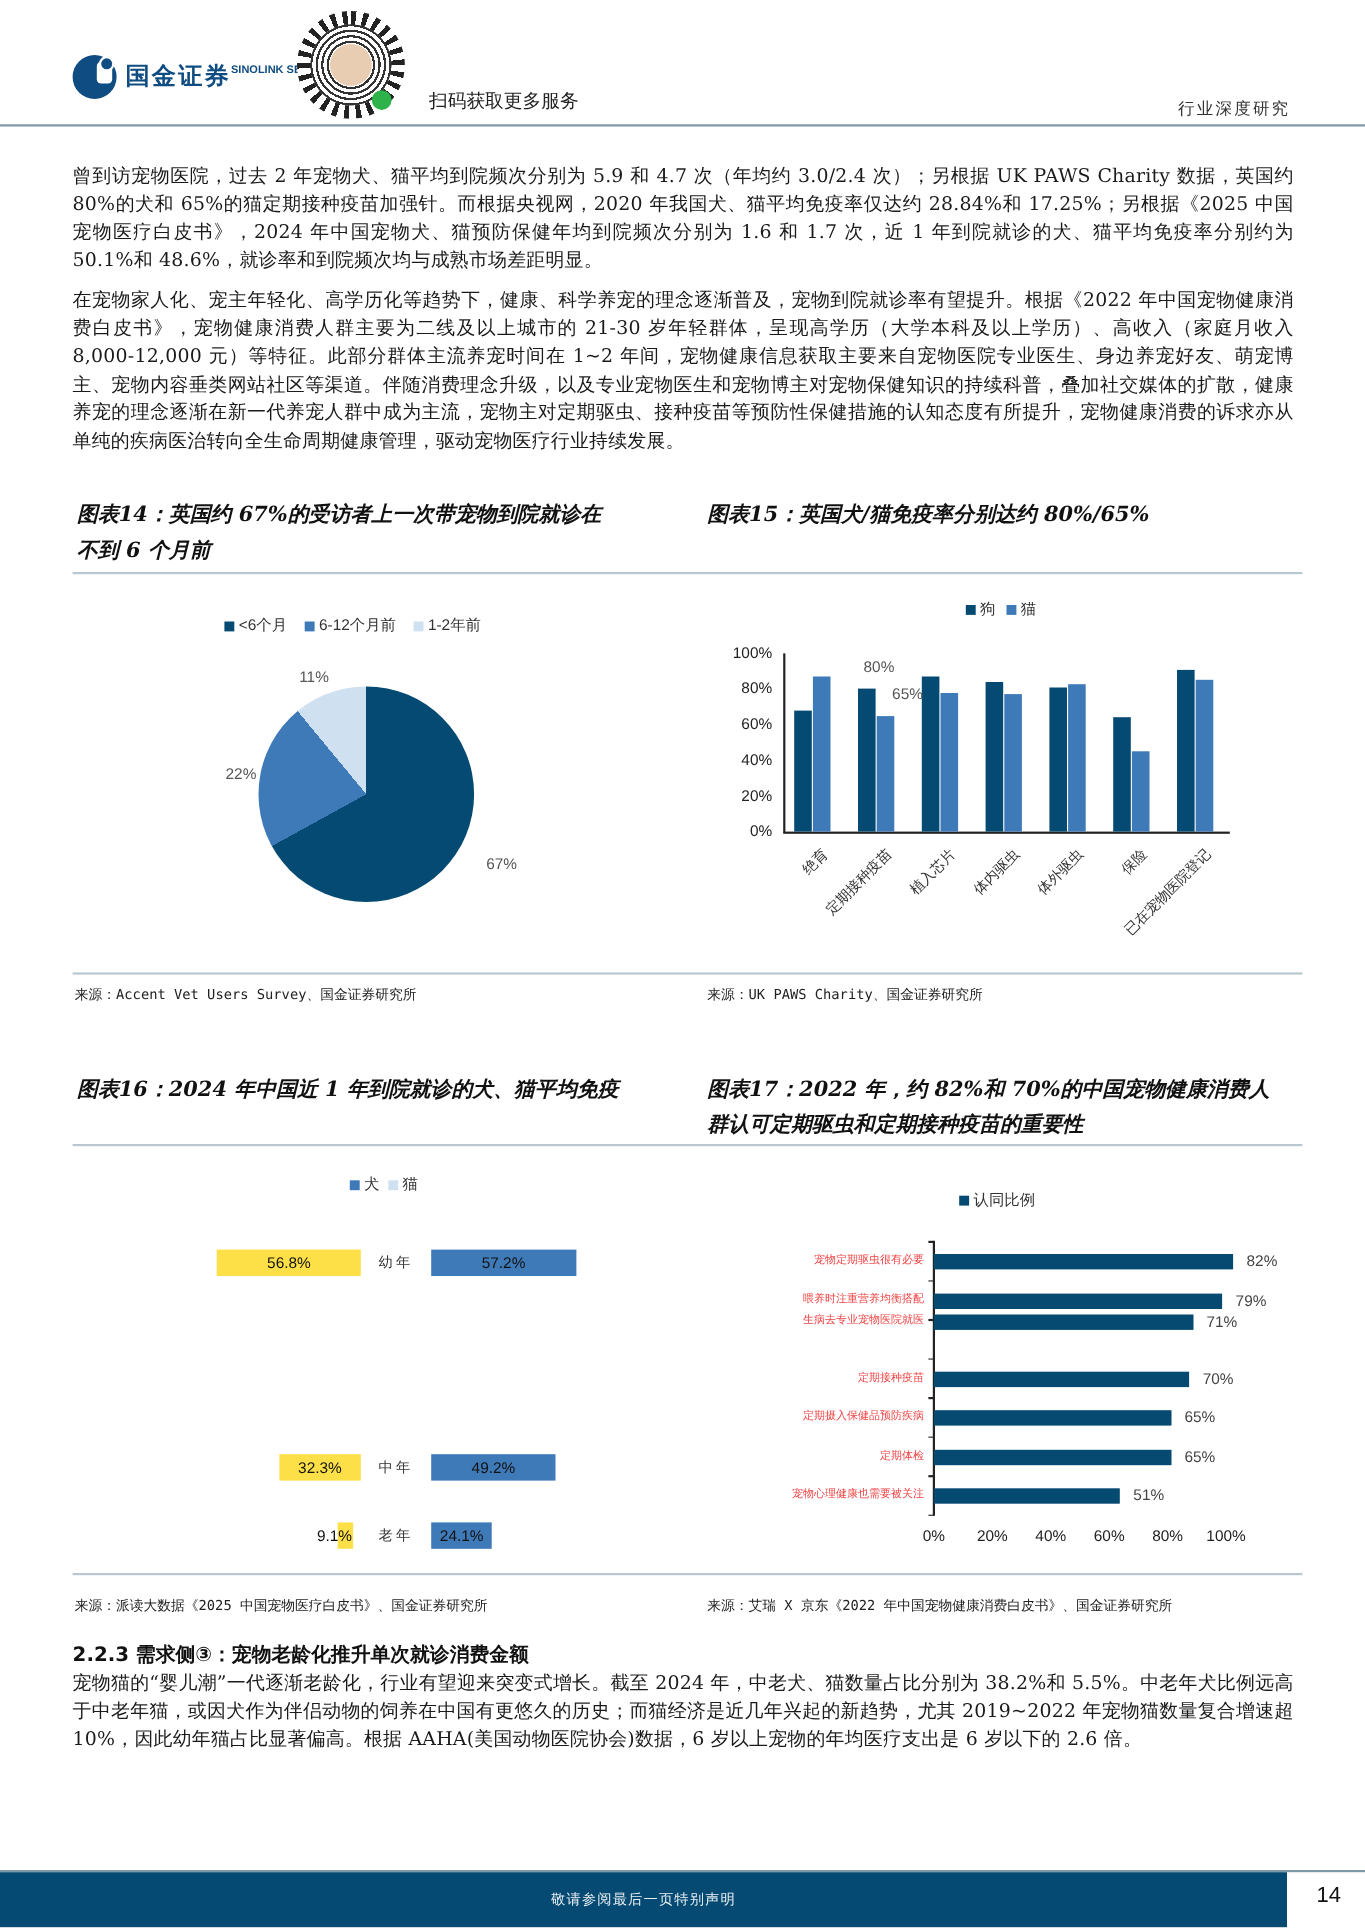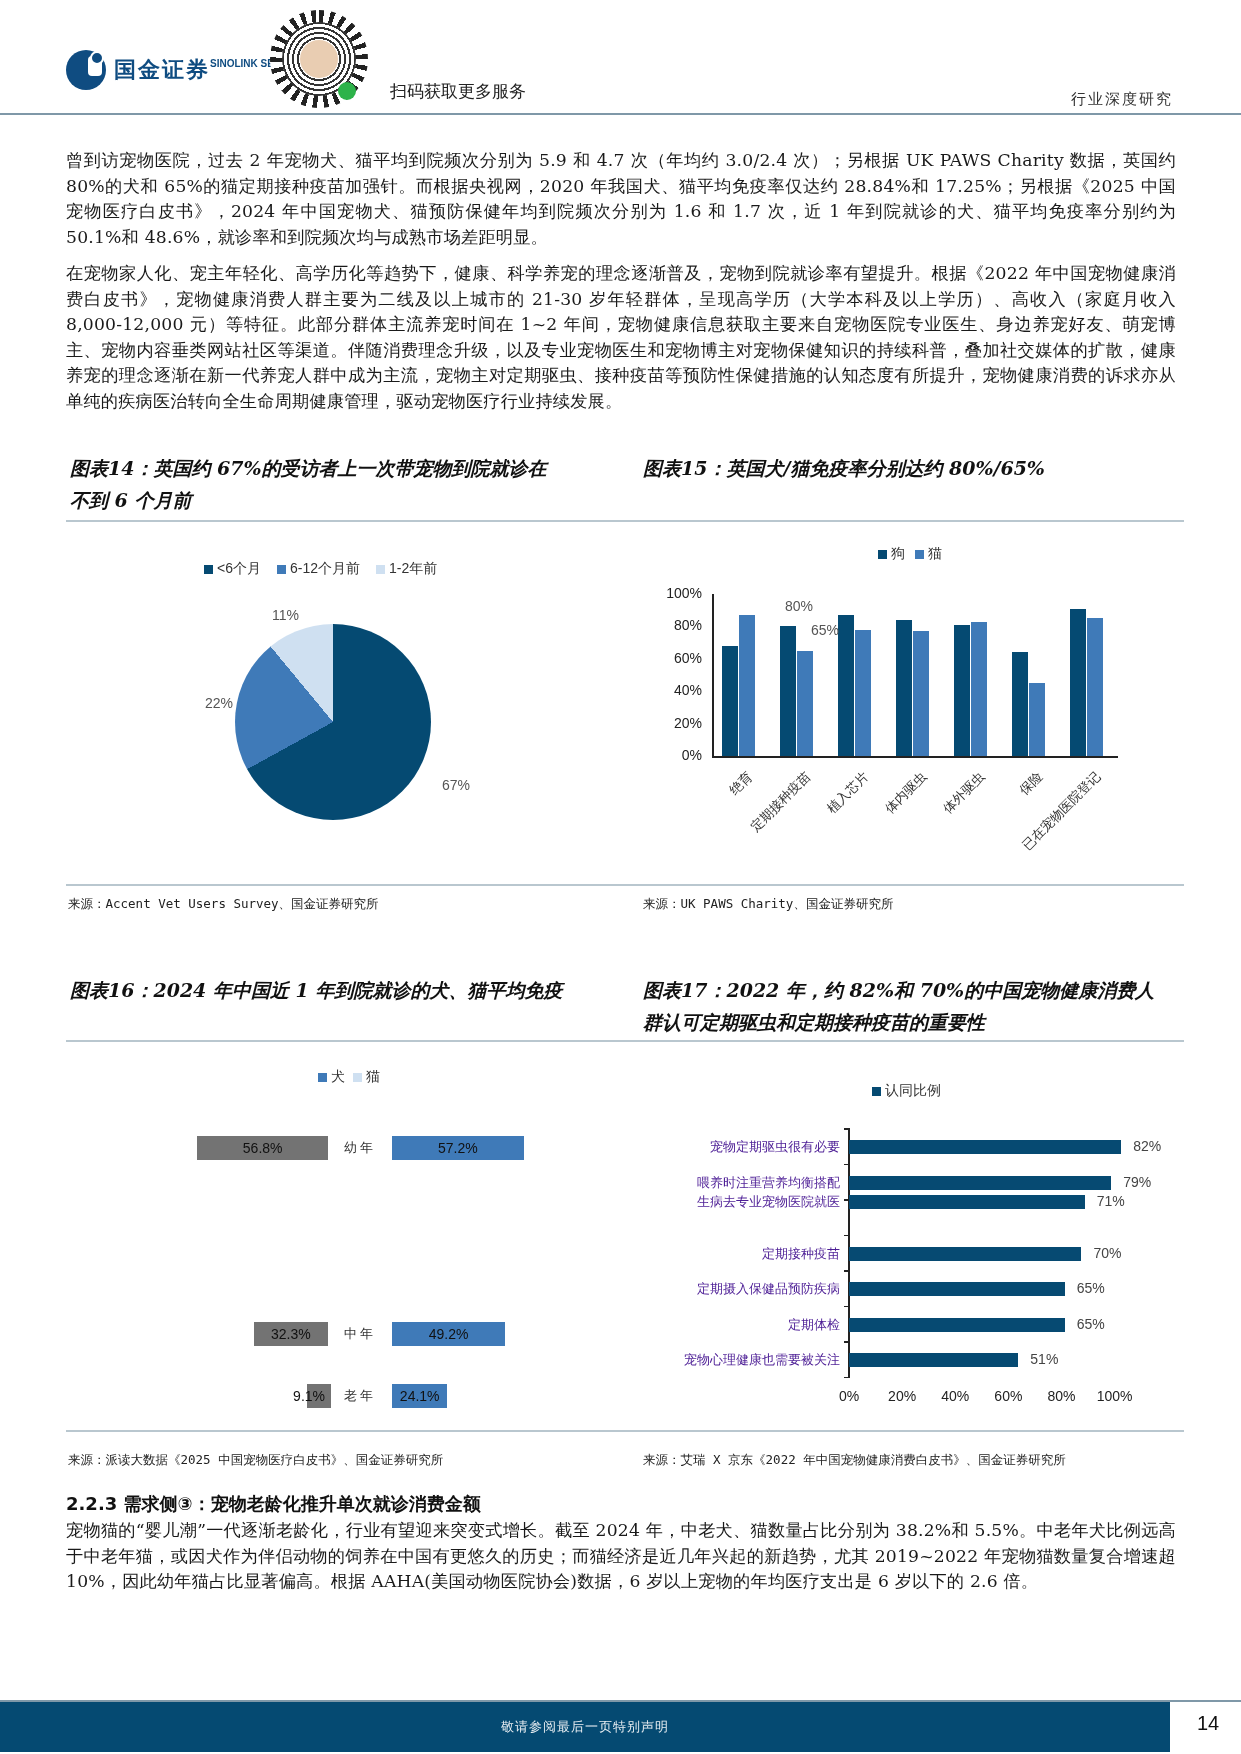--- a/index.html
+++ b/index.html
@@ -52,30 +52,30 @@
   .c15 .axis-y { position: absolute; left: 52px; top: 14px; width: 1.5px; height: 163px; background: #222; }
   .c15 .axis-x { position: absolute; left: 52px; top: 176px; width: 406px; height: 1.5px; background: #222; }
   .c15 .bar { position: absolute; bottom: 123px; width: 16px; }
   .c15 .xlab { position: absolute; top: 188px; font-family: "DejaVu Serif", serif; font-size: 13px; color: #333; transform-origin: right top; transform: rotate(-45deg); white-space: nowrap; text-align: right; }
   .c15 .annot { position: absolute; font-family: "Liberation Sans", sans-serif; font-size: 14px; color: #555; }
 
   
   .c16 { position: absolute; left: 60px; top: 1060px; width: 560px; height: 340px; }
   .c16 .row { position: absolute; left: 0; width: 560px; height: 24px; }
   .c16 .bar-l, .c16 .bar-r { position: absolute; top: 0; height: 24px; display: flex; align-items: center; justify-content: center; font-family: "Liberation Sans", sans-serif; font-size: 14px; color: #111; }
-  .c16 .bar-l { background: #737373; }
+  .c16 .bar-l { background: #fde047; }
   .c16 .bar-r { background: #3f7ab8; }
   .c16 .label-mid { position: absolute; top: 3px; width: 60px; text-align: center; font-family: "DejaVu Serif", serif; font-size: 13px; color: #333; letter-spacing: 3px; }
 
   
   .c17 { position: absolute; left: 630px; top: 1060px; width: 560px; height: 350px; }
   .c17 .axis { position: absolute; left: 218px; top: 68px; width: 1.5px; height: 250px; background: #222; }
   .c17 .tick { position: absolute; left: 214px; width: 5px; height: 1.5px; background: #222; }
   .c17 .row { position: absolute; left: 0; height: 16px; width: 560px; }
-  .c17 .cat { position: absolute; right: calc(560px - 210px); top: -2px; white-space: nowrap; font-family: "DejaVu Serif", serif; font-size: 13px; color: #4c1d95; }
+  .c17 .cat { position: absolute; right: calc(560px - 210px); top: -2px; white-space: nowrap; font-family: "DejaVu Serif", serif; font-size: 10px; color: #ef4444; }
   .c17 .bar { position: absolute; left: 219px; top: 0; height: 14px; background: #064a72; }
   .c17 .val { position: absolute; top: -2px; font-family: "Liberation Sans", sans-serif; font-size: 14px; color: #444; }
   .c17 .xtick { position: absolute; top: 328px; font-family: "Liberation Sans", sans-serif; font-size: 14px; color: #222; transform: translateX(-50%); }
 
   
   .footer-bar { position: absolute; left: 0; top: 1702px; width: 1170px; height: 50px; background: #054a72; display: flex; align-items: center; justify-content: center; }
   .footer-text { color: #e8eef2; font-family: "DejaVu Serif", serif; font-size: 13px; letter-spacing: 1px; }
   .footer-rule { position: absolute; left: 0; top: 1700px; width: 1241px; height: 2px; background: #7f98a8; }
   .page-num { position: absolute; left: 1178px; top: 1712px; width: 60px; text-align: center; font-family: "Liberation Sans", sans-serif; font-size: 20px; color: #111; }
 </style>
@@ -209,21 +209,21 @@
     <div class="row" style="top: 262px;">
       <div class="bar-l" style="left: 193.71px; width: 74.29px;">
         <span>32.3%</span>
       </div>
       <div class="label-mid" style="left: 270px;">中年</div>
       <div class="bar-r" style="left: 332px; width: 113.16px;">
         <span>49.2%</span>
       </div>
     </div>
     <div class="row" style="top: 324px;">
-      <div class="bar-l" style="left: 247.07px; width: 24px;">
+      <div class="bar-l" style="left: 247.07px; width: 14px;">
         <span style="margin-left: -20px;">9.1%</span>
       </div>
       <div class="label-mid" style="left: 270px;">老年</div>
       <div class="bar-r" style="left: 332px; width: 55.43px;">
         <span>24.1%</span>
       </div>
     </div>
   </div>
 
 <div class="legend" style="left:872px; top:1082px;">

